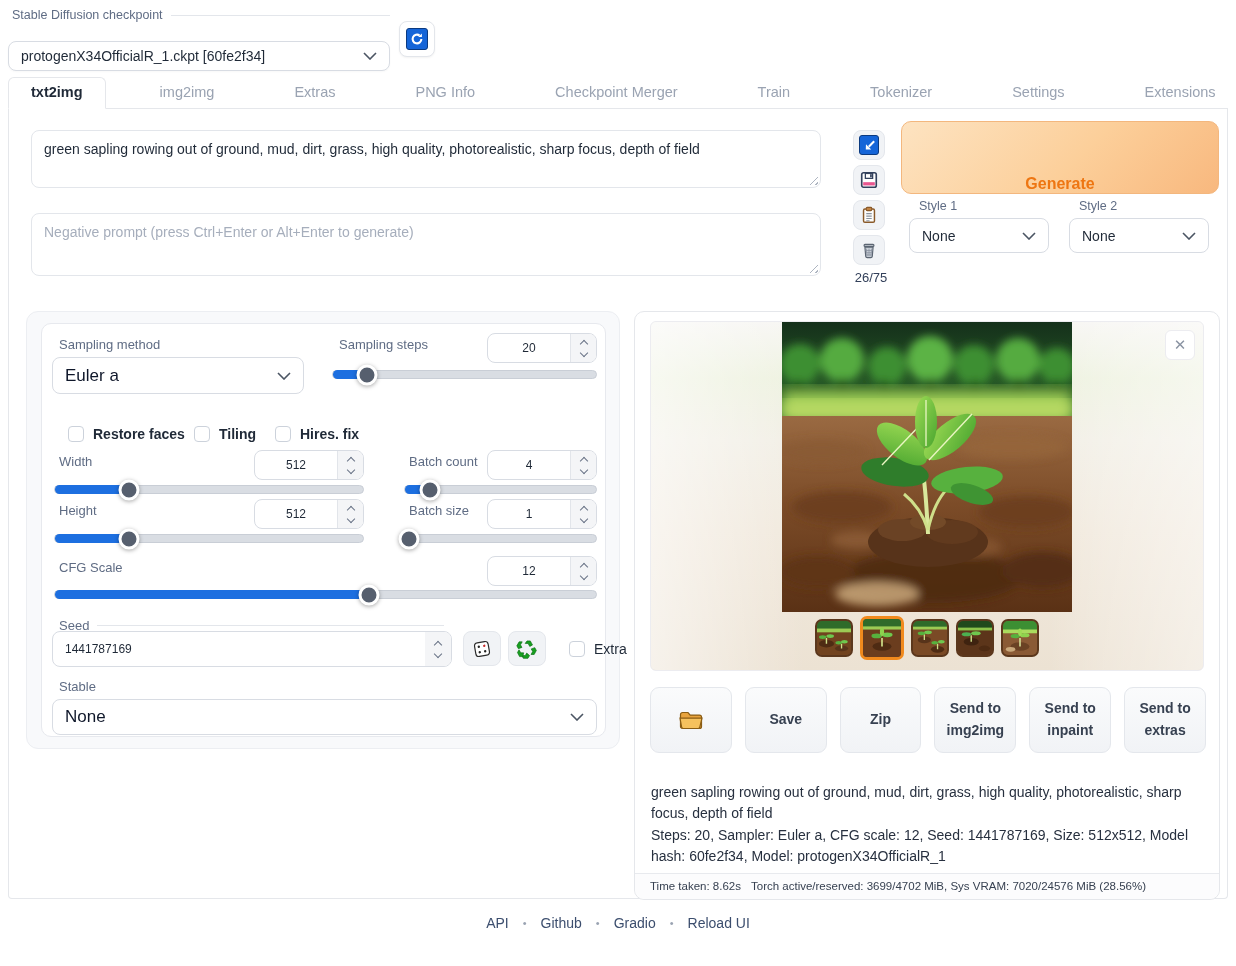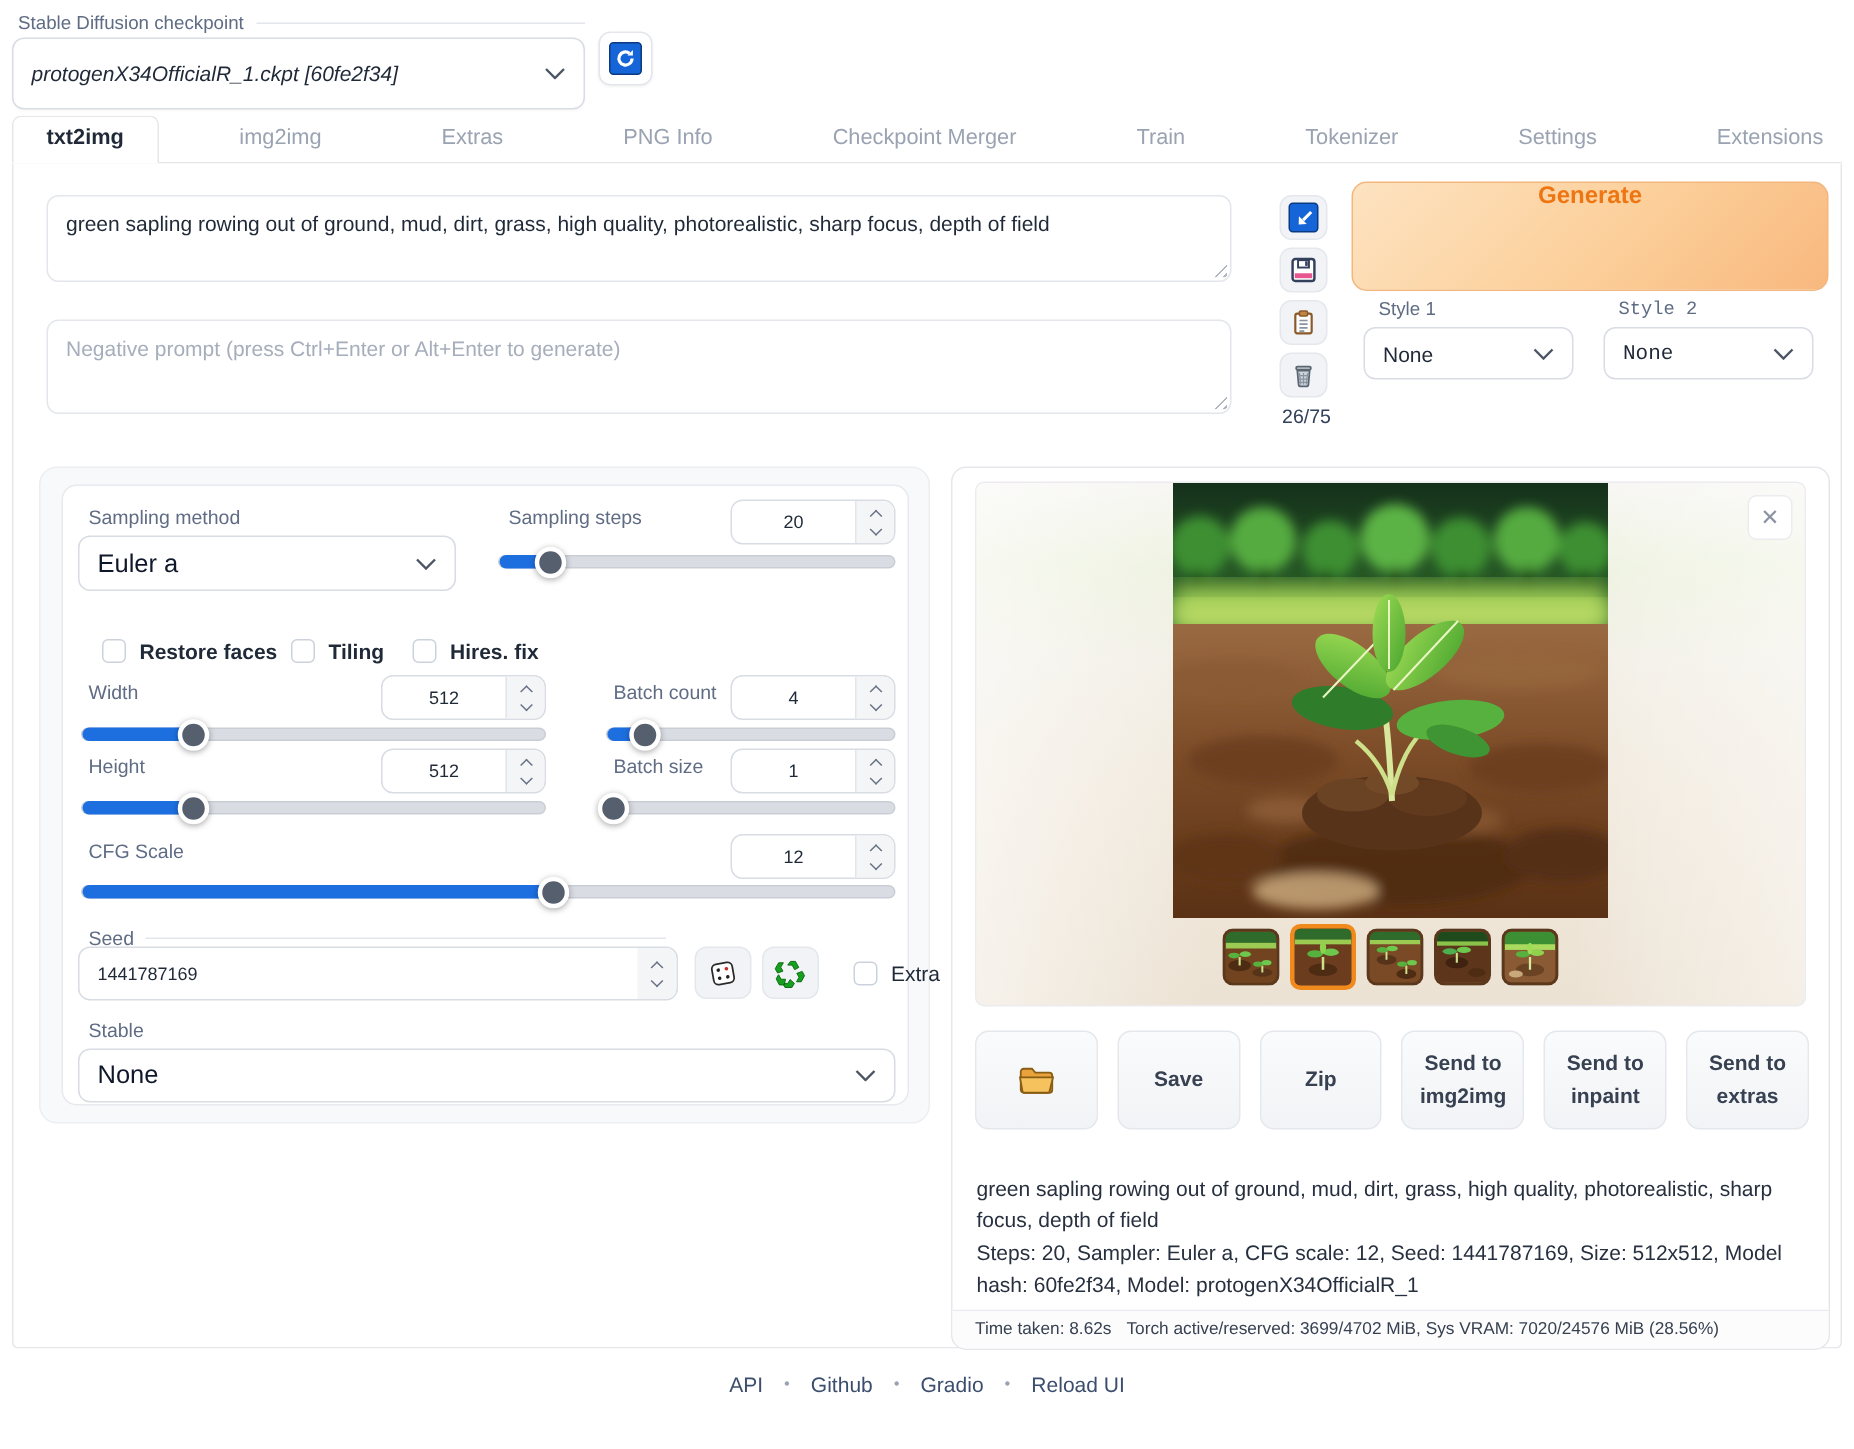--- a/index.html
+++ b/index.html
@@ -5,23 +5,23 @@
   * { margin:0; padding:0; box-sizing:border-box; }
   html,body { width:1236px; height:966px; background:#ffffff;
     font-family:"Liberation Sans", sans-serif; color:#27303f; overflow:hidden; }
   .page { position:relative; width:1236px; height:966px; }
 
   
   .ckpt-wrap { position:absolute; left:8px; top:8px; width:382px; }
   .ckpt-label-row { display:flex; align-items:center; gap:8px; padding-left:4px; }
   .ckpt-label { font-size:12.5px; color:#5f6c84; white-space:nowrap; }
   .ckpt-line { flex:1; height:1px; background:#e3e6eb; }
-  .ckpt-select { margin-top:3px; height:48px; background:#fff; border:1px solid #d8dce3;
+  .ckpt-select { margin-top:19px; height:30px; background:#fff; border:1px solid #d8dce3;
     border-radius:8px; display:flex; align-items:center; padding:0 12px; cursor:pointer;
-    box-shadow:0 1px 2px rgba(0,0,0,.03);font-style:italic; }
+    box-shadow:0 1px 2px rgba(0,0,0,.03); }
   .ckpt-value { font-size:14px; color:#1f2937; flex:1; }
   .refresh-btn { position:absolute; left:399px; top:21px; width:36px; height:36px;
     background:#fff; border:1px solid #e3e6eb; border-radius:8px; display:flex;
     align-items:center; justify-content:center; cursor:pointer; box-shadow:0 1px 2px rgba(0,0,0,.05); }
   .refresh-ic { width:22px; height:22px; background:#1565d8; border:1px solid #0b3a80;
     border-radius:3px; display:flex; align-items:center; justify-content:center; }
 
   
   .tabbar { position:absolute; left:8px; top:78px; width:1220px; height:31px;
     display:flex; align-items:flex-end; border-bottom:1px solid #e5e7eb;gap:28px; }
@@ -50,28 +50,28 @@
   .toolbtn { width:32px; height:30px; margin-bottom:5px; background:#f1f3f6; border:1px solid #e4e7ec;
     border-radius:8px; display:flex; align-items:center; justify-content:center; cursor:pointer; }
   .blue-sq { width:20px; height:20px; background:#1565d8; border:1px solid #0b3a80; border-radius:3px;
     display:flex; align-items:center; justify-content:center; }
   .token-counter { font-size:13px; color:#33405a; margin-top:4px; text-align:center; width:36px; }
 
   
   .generate-btn { position:absolute; left:892px; top:12px; width:318px; height:73px;
     border-radius:10px; border:1px solid #f3b77e;
     background:linear-gradient(135deg,#fde3c1 0%,#fccf9a 55%,#f8b87e 100%);
-    display:flex; align-items:flex-start; justify-content:center; cursor:pointer; }
+    display:flex; align-items:flex-end; justify-content:center; cursor:pointer; }
   .generate-btn span { color:#ee7612; font-weight:bold; font-size:16px; }
   .style-field { position:absolute; top:90px; width:140px; }
   .style-label { font-size:12.5px; color:#5f6c84; margin-left:10px; }
   .style-select { margin-top:5px; height:35px; background:#fff; border:1px solid #d8dce3; border-radius:8px;
     display:flex; align-items:center; padding:0 12px; cursor:pointer; justify-content:space-between; }
   .style-select span { font-size:14px; color:#1f2937; }
-  #style1 { left:900px; } #style2 { left:1060px;font-family:Liberation Mono, monospace; }
+  #style1 { left:900px; } #style2 { left:1060px; }
 
   
   .left-panel { position:absolute; left:17px; top:202px; width:594px; height:438px;
     background:#f8f9fb; border:1px solid #eceef2; border-radius:12px; }
   .inner-box { position:absolute; left:14px; top:11px; width:565px; height:414px;
     background:#fff; border:1px solid #e7e9ee; border-radius:10px; }
   .flabel { font-size:13px; color:#5f6c84; }
   .select-ctl { background:#fff; border:1px solid #d8dce3; border-radius:8px; display:flex;
     align-items:center; justify-content:space-between; padding:0 12px; cursor:pointer; }
   .select-ctl span { font-size:17px; color:#0f172a; }

